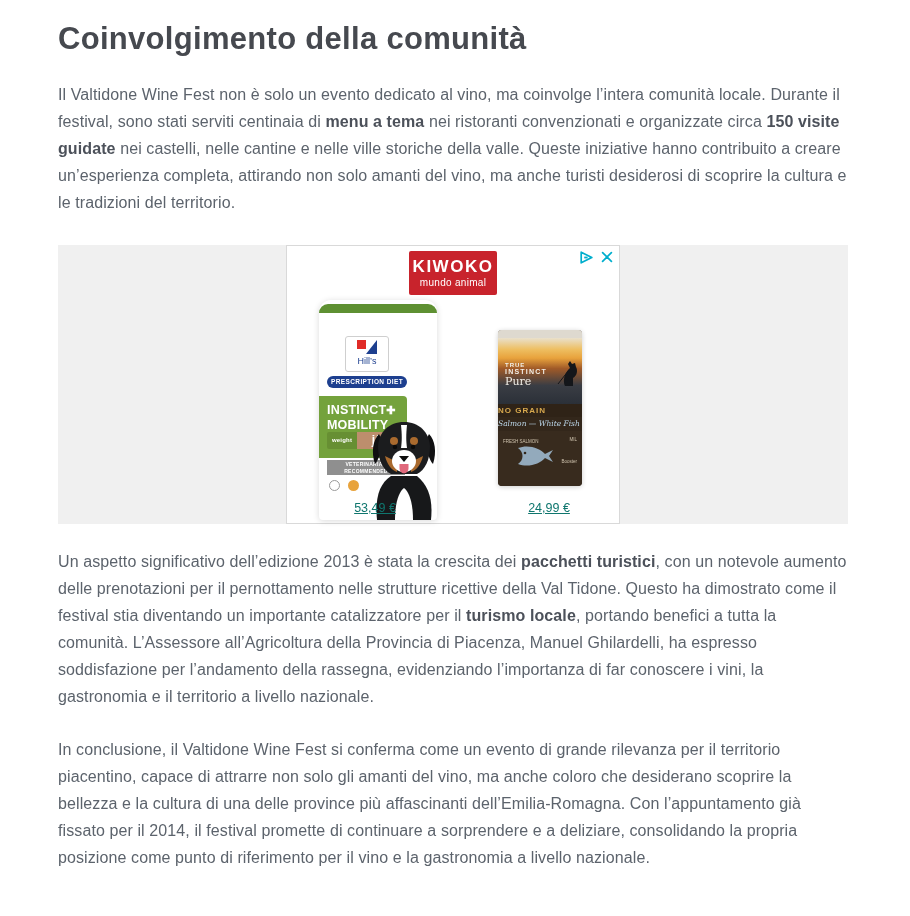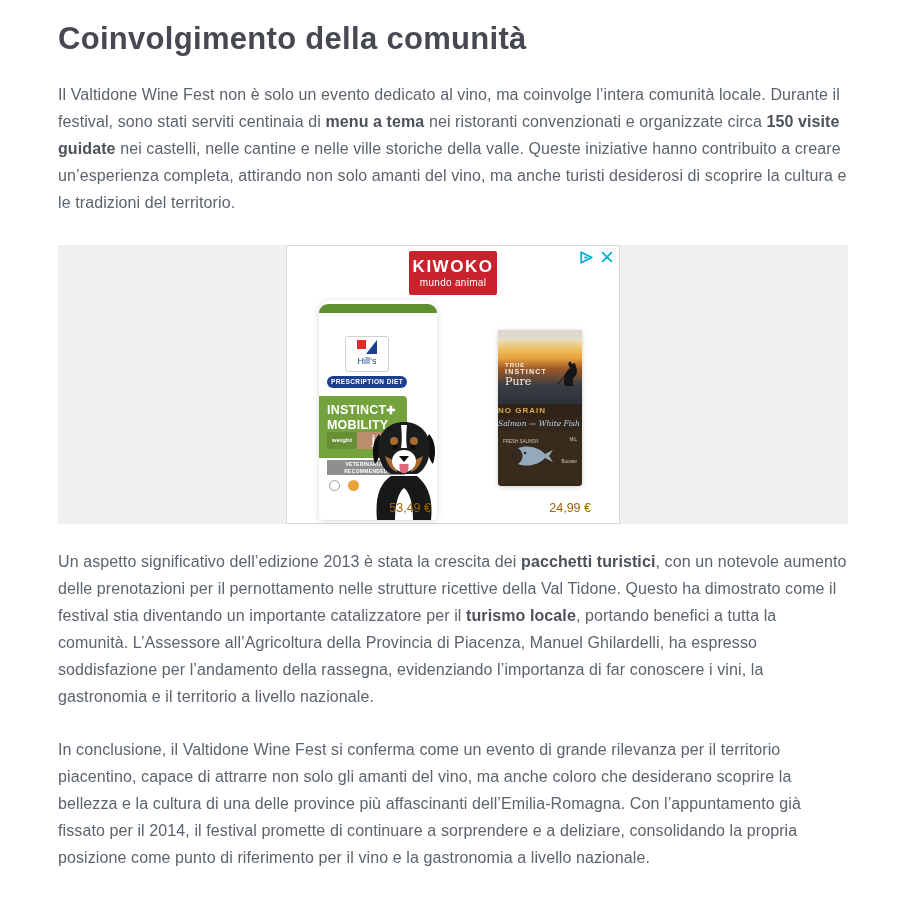--- a/index.html
+++ b/index.html
@@ -117,21 +117,21 @@
     text-align:left; line-height:14px;
   }
   .ti-bottom { position:relative; flex:1; background:#382b1e; }
   .ti-bottom .fish { position:absolute; left:18px; top:12px; }
   .ti-mini { position:absolute; color:#cfc3ae; font-size:4.5px; line-height:1.5; }
   .ti-mini.tl { left:5px; top:8px; }
   .ti-mini.tr { right:5px; top:6px; text-align:right; }
   .ti-mini.br { right:5px; top:28px; text-align:right; }
 
   .price {
-    position:absolute; top:255px; font-size:12.5px; color:#a16207; text-align:right;
+    position:absolute; top:255px; font-size:12.5px; color:#0f766e; text-align:center;text-decoration:underline;
   }
   .price.p1 { left:32px;  width:112px; }
   .price.p2 { left:220px; width:84px; }
 </style>
 </head>
 <body>
 
 <div class="page">
   <div class="content">
 

